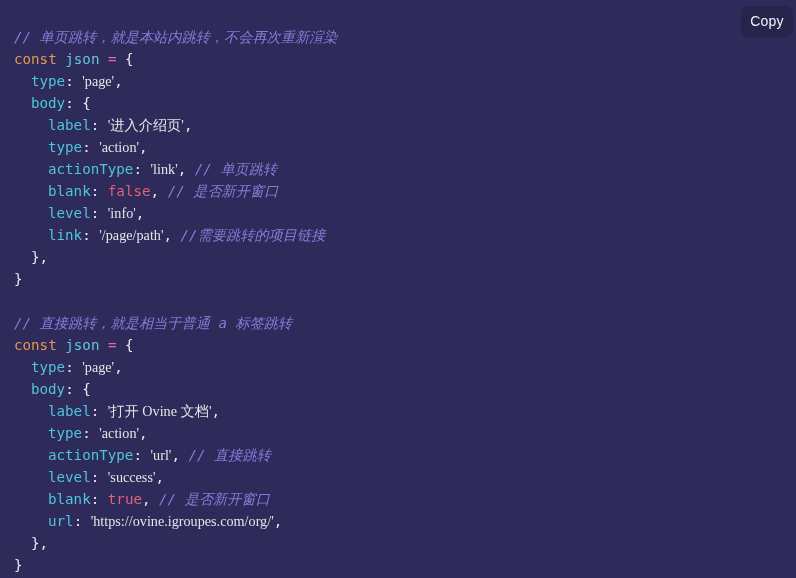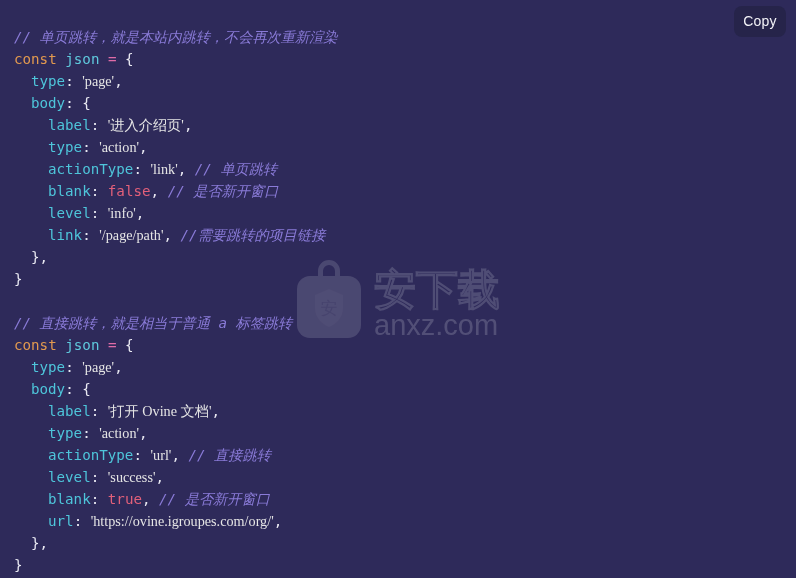--- a/index.html
+++ b/index.html
@@ -20,21 +20,21 @@
     width: 796px;
     height: 578px;
     background: #2e2a5a;
     overflow: hidden;
   }
 
   
   #copy-button {
     position: absolute;
     top: 6px;
-    right: 10px;
+    right: 3px;
     width: 52px;
     height: 31px;
     background: #26244a;
     border: none;
     border-radius: 8px;
     color: #f2f3f7;
     font-family: "Liberation Sans", sans-serif;
     font-size: 14px;
     line-height: 31px;
     text-align: center;
@@ -83,33 +83,18 @@
   .t-key     { color: #4ec5da; text-align: right; }        
   .t-str     { color: #e5e5e5; font-family: Liberation Serif, serif; }        
   .t-bool    { color: #e2607a; }        
   .t-comment { color: #8a7bd8; font-style: italic; }
 </style>
 </head>
 <body>
 
 <div id="code-viewer">
 
-  <div id="watermark">
-    <svg viewBox="0 0 218 90" xmlns="http://www.w3.org/2000/svg">
-
-      <g>
-        <path d="M30 13 a11 11 0 0 1 22 0 l0 6 l-5 0 l0 -6 a6 6 0 0 0 -12 0 l0 6 l-5 0 z" fill="#8d8da6"></path>
-        <rect x="9" y="18" width="64" height="62" rx="13" ry="13" fill="#8d8da6"></rect>
-        <path d="M41 31 l14 6 l0 13 c0 10 -7 16 -14 19 c-7 -3 -14 -9 -14 -19 l0 -13 z" fill="#9d9db3"></path>
-        <text x="41" y="56" font-family="'DejaVu Sans', sans-serif" font-size="17" fill="#7f7f9c" text-anchor="middle">安</text>
-      </g>
-
-      <text x="86" y="46" font-family="'DejaVu Sans', sans-serif" font-size="42" fill="none" stroke="#9d9db3" stroke-width="2.2">安下载</text>
-
-      <text x="86" y="77" font-family="'Liberation Sans', sans-serif" font-size="29" fill="#a6a6ba">anxz.com</text>
-    </svg>
-  </div>
 
   <button id="copy-button">Copy</button>
 
   <pre id="code-block"><div class="code-line" style="padding-left: 14px;"><span class="t-comment">// 单页跳转，就是本站内跳转，不会再次重新渲染</span></div><div class="code-line" style="padding-left: 14px;"><span class="t-kw">const</span><span class="t-punc"> </span><span class="t-var">json</span><span class="t-punc"> </span><span class="t-op">=</span><span class="t-punc"> {</span></div><div class="code-line" style="padding-left: 31px;"><span class="t-key">type</span><span class="t-punc">: </span><span class="t-str">'page'</span><span class="t-punc">,</span></div><div class="code-line" style="padding-left: 31px;"><span class="t-key">body</span><span class="t-punc">: {</span></div><div class="code-line" style="padding-left: 48px;"><span class="t-key">label</span><span class="t-punc">: </span><span class="t-str">'进入介绍页'</span><span class="t-punc">,</span></div><div class="code-line" style="padding-left: 48px;"><span class="t-key">type</span><span class="t-punc">: </span><span class="t-str">'action'</span><span class="t-punc">,</span></div><div class="code-line" style="padding-left: 48px;"><span class="t-key">actionType</span><span class="t-punc">: </span><span class="t-str">'link'</span><span class="t-punc">, </span><span class="t-comment">// 单页跳转</span></div><div class="code-line" style="padding-left: 48px;"><span class="t-key">blank</span><span class="t-punc">: </span><span class="t-bool">false</span><span class="t-punc">, </span><span class="t-comment">// 是否新开窗口</span></div><div class="code-line" style="padding-left: 48px;"><span class="t-key">level</span><span class="t-punc">: </span><span class="t-str">'info'</span><span class="t-punc">,</span></div><div class="code-line" style="padding-left: 48px;"><span class="t-key">link</span><span class="t-punc">: </span><span class="t-str">'/page/path'</span><span class="t-punc">, </span><span class="t-comment">//需要跳转的项目链接</span></div><div class="code-line" style="padding-left: 31px;"><span class="t-punc">},</span></div><div class="code-line" style="padding-left: 14px;"><span class="t-punc">}</span></div><div class="code-line blank-line" style="padding-left: 14px;">&nbsp;</div><div class="code-line" style="padding-left: 14px;"><span class="t-comment">// 直接跳转，就是相当于普通 a 标签跳转</span></div><div class="code-line" style="padding-left: 14px;"><span class="t-kw">const</span><span class="t-punc"> </span><span class="t-var">json</span><span class="t-punc"> </span><span class="t-op">=</span><span class="t-punc"> {</span></div><div class="code-line" style="padding-left: 31px;"><span class="t-key">type</span><span class="t-punc">: </span><span class="t-str">'page'</span><span class="t-punc">,</span></div><div class="code-line" style="padding-left: 31px;"><span class="t-key">body</span><span class="t-punc">: {</span></div><div class="code-line" style="padding-left: 48px;"><span class="t-key">label</span><span class="t-punc">: </span><span class="t-str">'打开 Ovine 文档'</span><span class="t-punc">,</span></div><div class="code-line" style="padding-left: 48px;"><span class="t-key">type</span><span class="t-punc">: </span><span class="t-str">'action'</span><span class="t-punc">,</span></div><div class="code-line" style="padding-left: 48px;"><span class="t-key">actionType</span><span class="t-punc">: </span><span class="t-str">'url'</span><span class="t-punc">, </span><span class="t-comment">// 直接跳转</span></div><div class="code-line" style="padding-left: 48px;"><span class="t-key">level</span><span class="t-punc">: </span><span class="t-str">'success'</span><span class="t-punc">,</span></div><div class="code-line" style="padding-left: 48px;"><span class="t-key">blank</span><span class="t-punc">: </span><span class="t-bool">true</span><span class="t-punc">, </span><span class="t-comment">// 是否新开窗口</span></div><div class="code-line" style="padding-left: 48px;"><span class="t-key">url</span><span class="t-punc">: </span><span class="t-str">'https://ovine.igroupes.com/org/'</span><span class="t-punc">,</span></div><div class="code-line" style="padding-left: 31px;"><span class="t-punc">},</span></div><div class="code-line" style="padding-left: 14px;"><span class="t-punc">}</span></div></pre>
 
 </div>
 
 </body></html>

